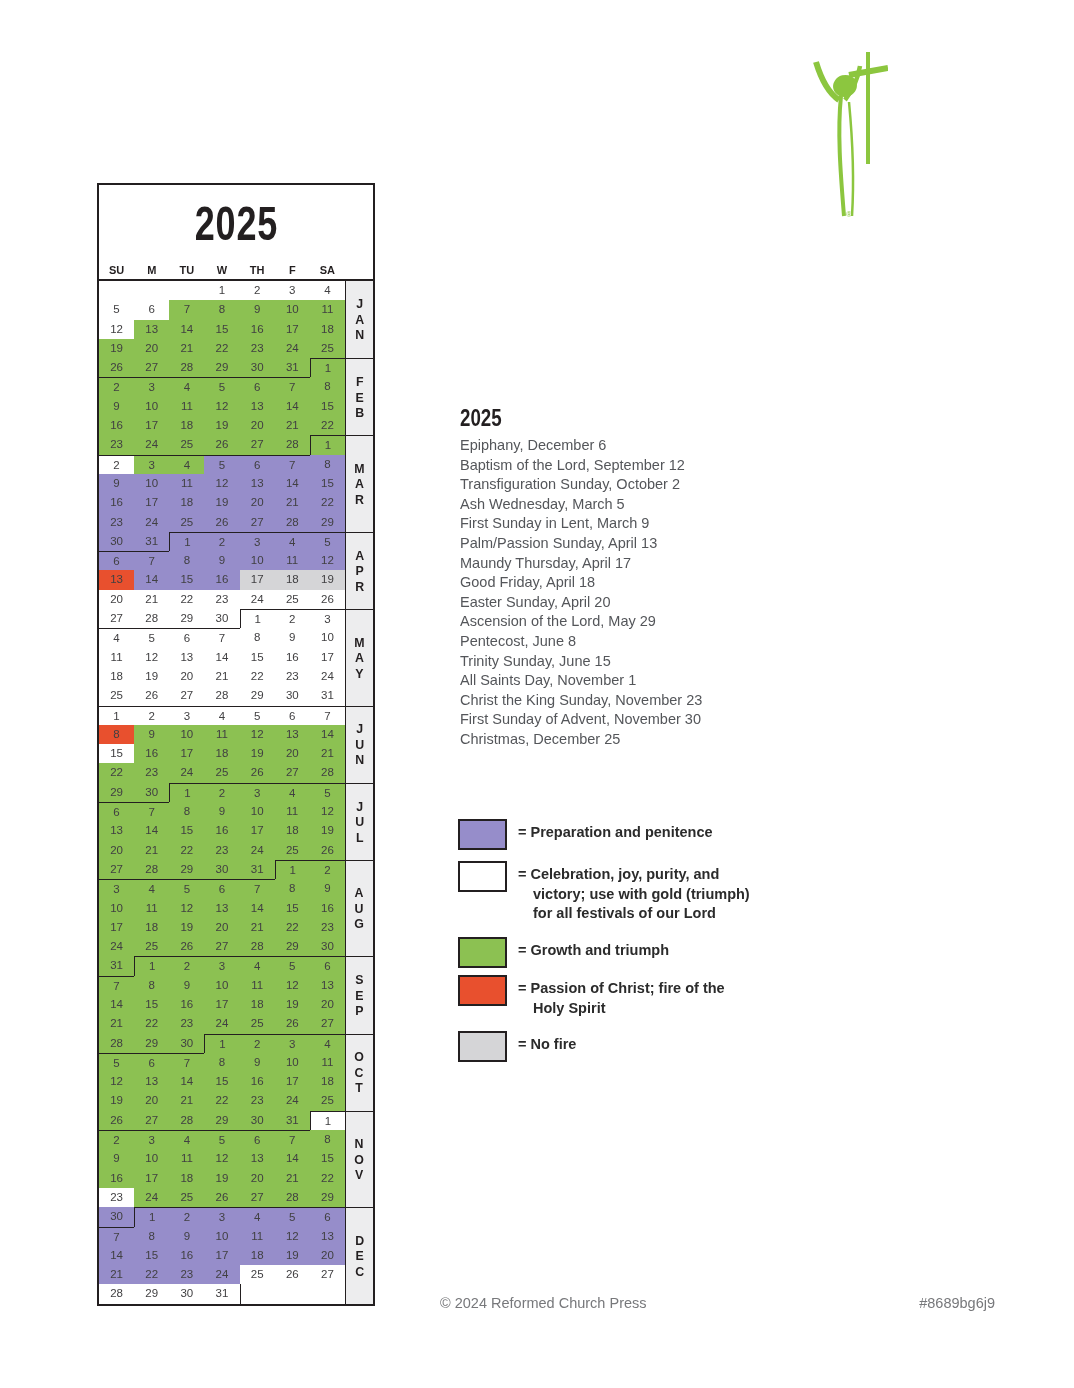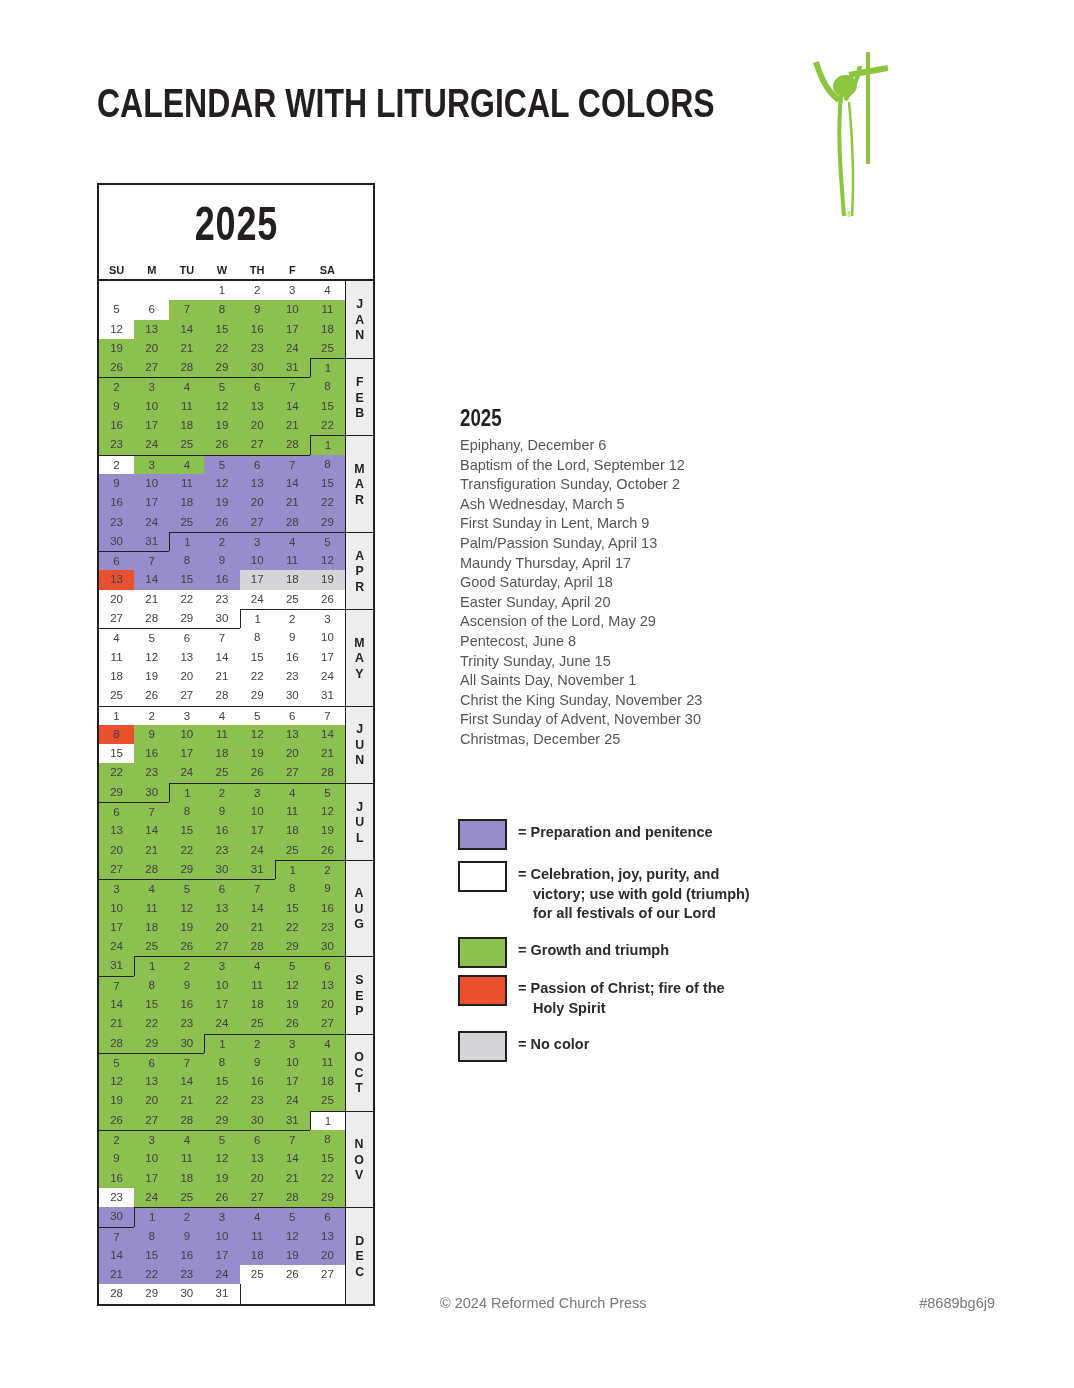--- a/index.html
+++ b/index.html
@@ -63,21 +63,20 @@
   .legend-text .cont { padding-left:15px; }
   
   .footer-left { position:absolute; left:440px; top:1295px; font-size:14.5px; color:#77787b; }
   .footer-right { position:absolute; right:79px; top:1295px; font-size:14.5px; color:#77787b; }
 </style>
 </head>
 <body>
 
 <div class="page">
 
-  <div class="page-title"><span class="condensed">CALENDAR WITH LITURGICAL COLORS</span></div>
 
   <div class="logo">
     <svg class="logo-icon" width="80" height="178" viewBox="0 0 80 178">
       <g fill="none" stroke="#8cc63f">
         <path d="M60,10 L60,122" stroke-width="4"></path>
         <path d="M41,33 L80,26" stroke-width="6"></path>
         <path d="M8,20 C14,40 22,52 31,58" stroke-width="6"></path>
         <path d="M37,58 C45,48 50,36 52,24" stroke-width="4.5"></path>
         <path d="M33,54 C29,92 33,136 36,174" stroke-width="4"></path>
         <path d="M41,60 C45,102 46,142 44,174" stroke-width="2.5"></path>
@@ -537,21 +536,21 @@
 
   <div class="key-year"><span class="condensed">2025</span></div>
   <div class="key-list" id="key-list">
       <div>Epiphany, December 6</div>
       <div>Baptism of the Lord, September 12</div>
       <div>Transfiguration Sunday, October 2</div>
       <div>Ash Wednesday, March 5</div>
       <div>First Sunday in Lent, March 9</div>
       <div>Palm/Passion Sunday, April 13</div>
       <div>Maundy Thursday, April 17</div>
-      <div>Good Saturday, April 18</div>
+      <div>Good Friday, April 18</div>
       <div>Easter Sunday, April 20</div>
       <div>Ascension of the Lord, May 29</div>
       <div>Pentecost, June 8</div>
       <div>Trinity Sunday, June 15</div>
       <div>All Saints Day, November 1</div>
       <div>Christ the King Sunday, November 23</div>
       <div>First Sunday of Advent, November 30</div>
       <div>Christmas, December 25</div>
     </div>
 
@@ -579,21 +578,21 @@
       <div class="legend-item" style="top: 975px;">
         <div class="legend-box" style="background: rgb(232, 80, 46);"></div>
         <div class="legend-text">
           <div>= Passion of Christ; fire of the</div>
           <div class="cont">Holy Spirit</div>
         </div>
       </div>
       <div class="legend-item" style="top: 1031px;">
         <div class="legend-box" style="background: rgb(213, 213, 215);"></div>
         <div class="legend-text">
-          <div>= No color</div>
+          <div>= No fire</div>
         </div>
       </div>
     </div>
 
   <div class="footer-left">© 2024 Reformed Church Press</div>
   <div class="footer-right">#8689bg6j9</div>
 
 </div>
 
 </body></html>

